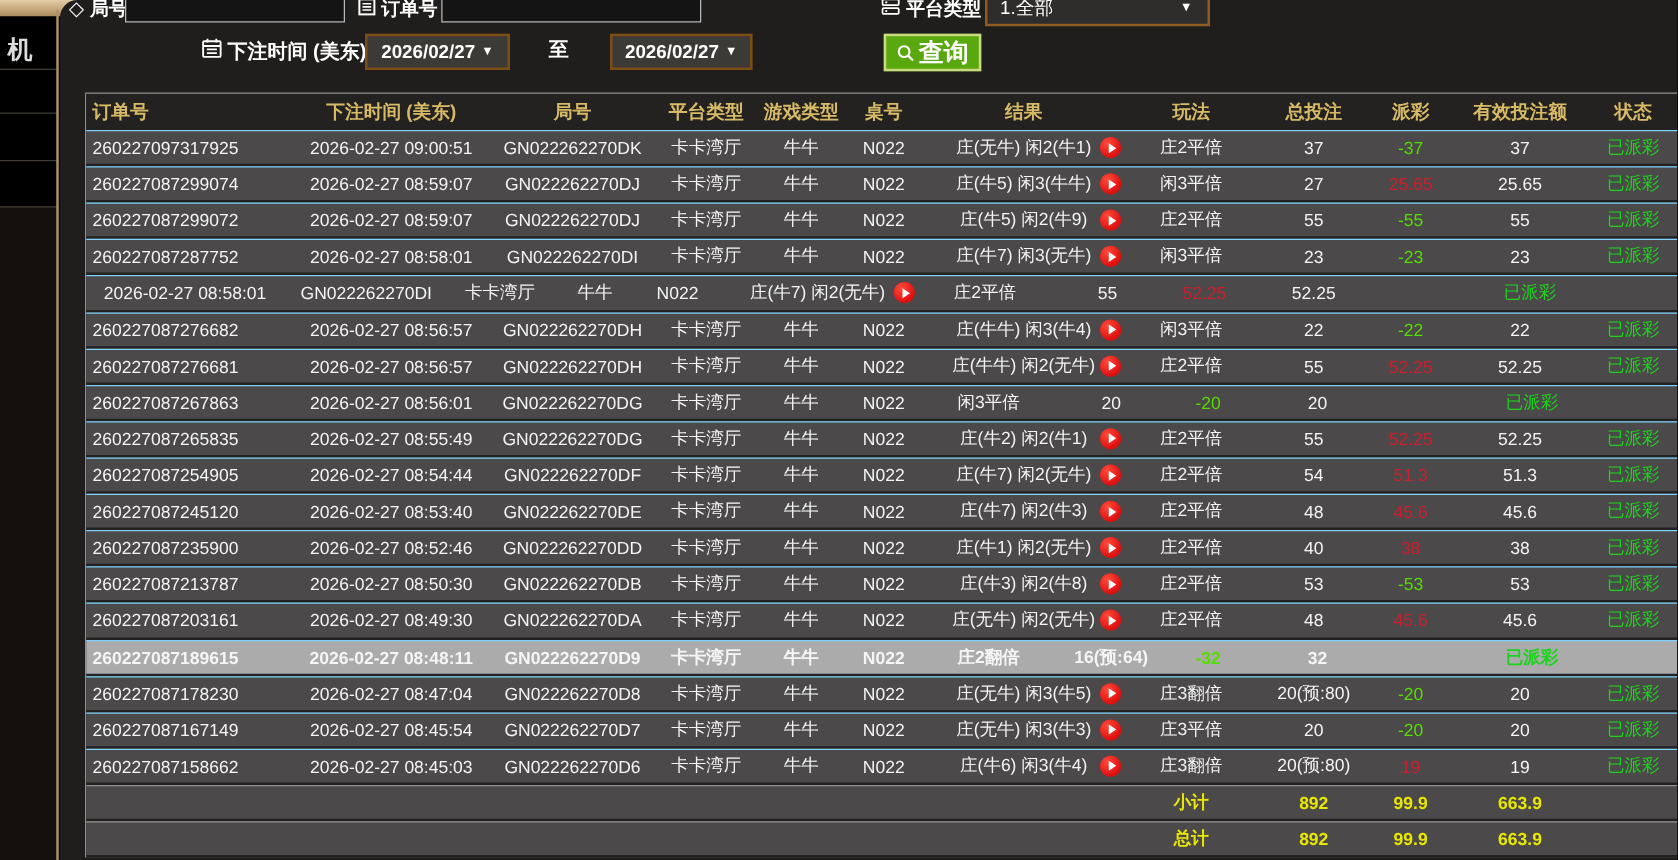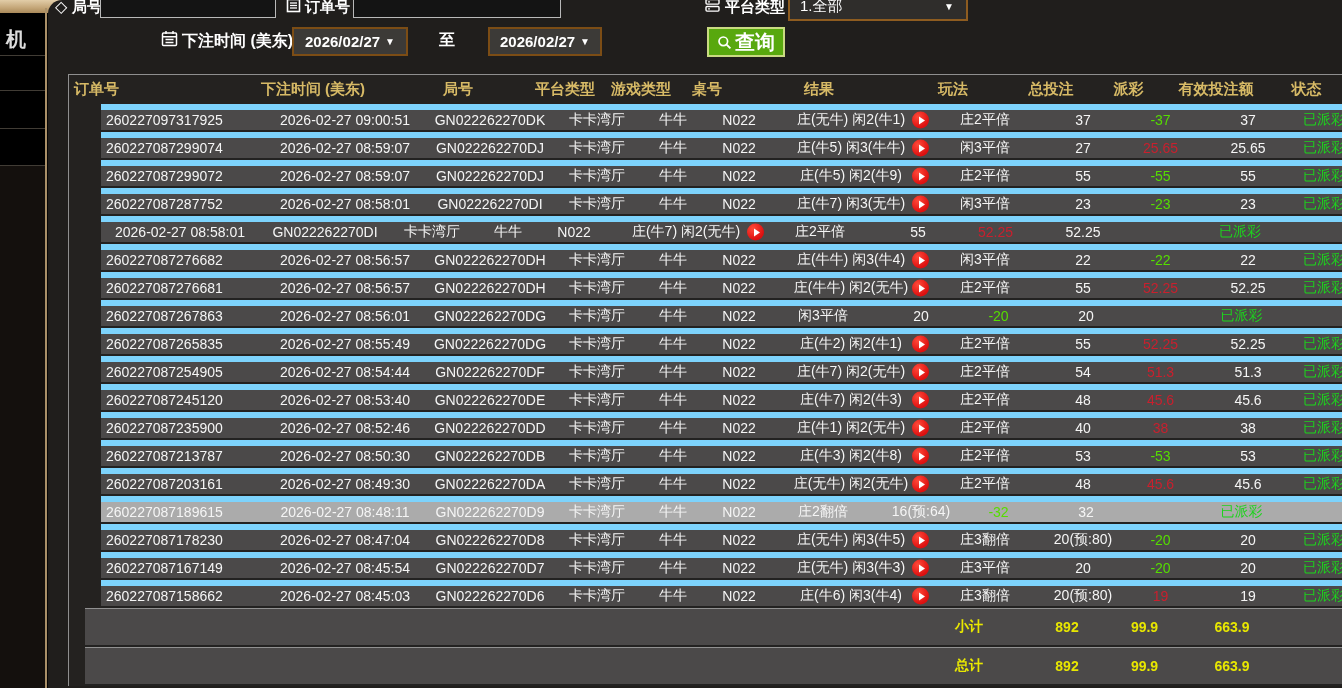--- a/index.html
+++ b/index.html
@@ -31,25 +31,25 @@
   .datebox .chev{font-size:10px;}
   .qbtn{position:absolute;background:#58a80e;border:2px solid #c9da81;height:30px;width:78px;
         display:flex;align-items:center;justify-content:center;color:#fff;font-size:20px;
         font-weight:bold;box-sizing:border-box;cursor:pointer;gap:3px;padding:0;}
   
   .btable{position:absolute;left:20px;top:74px;width:1274px;height:612px;display:flex;
           flex-direction:column;border-left:1px solid #8f8f8f;box-sizing:border-box;background:#242220;}
   .thead{display:flex;height:30px;background:#242220;border-top:1px solid #8f8f8f;
          box-sizing:border-box;flex-shrink:0;}
   .thead .cell{color:#d7ba66;font-weight:bold;font-size:15px;}
-  .trow{display:flex;flex:1;background:#4b4949;border-top:6px solid #7dd3fc;
-        border-bottom:2px solid #232221;box-sizing:border-box;margin-left:32px;}
-  .trow.hl{background:#ababab;}
-  .frow-total{display:flex;height:39px;background:#4b4949;border-top:1px solid #919191;
-              border-bottom:2px solid #232221;box-sizing:border-box;flex-shrink:0;margin-left:16px;}
+  .trow{display:flex;flex:1;background:#4b4949;border-top:1px solid #7dd3fc;
+        border-bottom:2px solid #232221;box-sizing:border-box;}
+  .trow.hl{background:#ababab;font-weight:bold;}
+  .frow-total{display:flex;height:29px;background:#4b4949;border-top:1px solid #919191;
+              border-bottom:2px solid #232221;box-sizing:border-box;flex-shrink:0;}
   .cell{display:flex;align-items:center;justify-content:center;font-size:14px;color:#f5f5f5;
         white-space:nowrap;flex-shrink:0;box-sizing:border-box;position:relative;}
   .c0{width:165px;justify-content:flex-start;padding-left:5px;}
   .c1{width:158px;} .c2{width:132px;} .c3{width:82px;} .c4{width:70px;} .c5{width:62px;}
   .c6{width:162px;} .c7{width:106px;} .c8{width:90px;} .c9{width:65px;} .c10{width:110px;}
   .c11{flex:1;}
   .fspace{width:831px;flex-shrink:0;}
   .win{color:#c8202e;} .loss{color:#55dd00;} .status{color:#1dd31d;}
   .ftxt{color:#e8e700;font-weight:bold;}
   .play{width:17px;height:17px;border-radius:50%;background:radial-gradient(circle at 35% 30%,#ff4a3a,#dd0f0f 70%);

